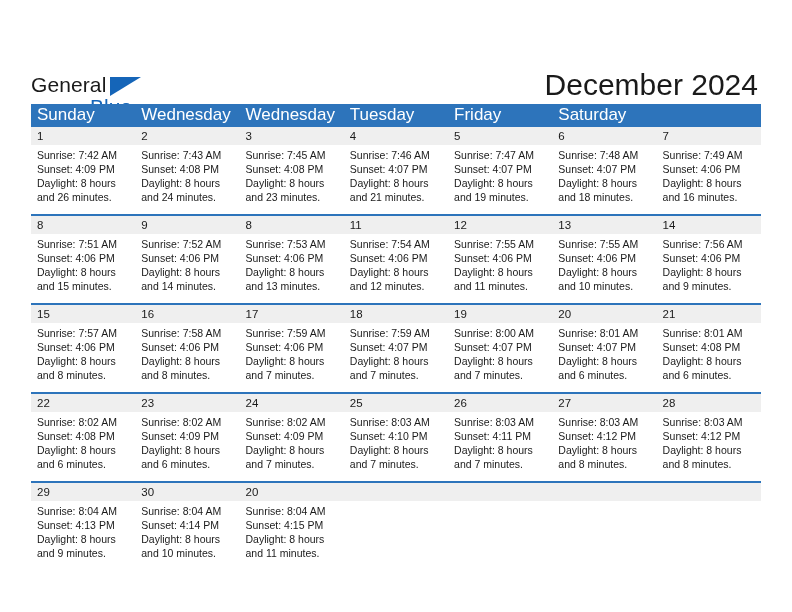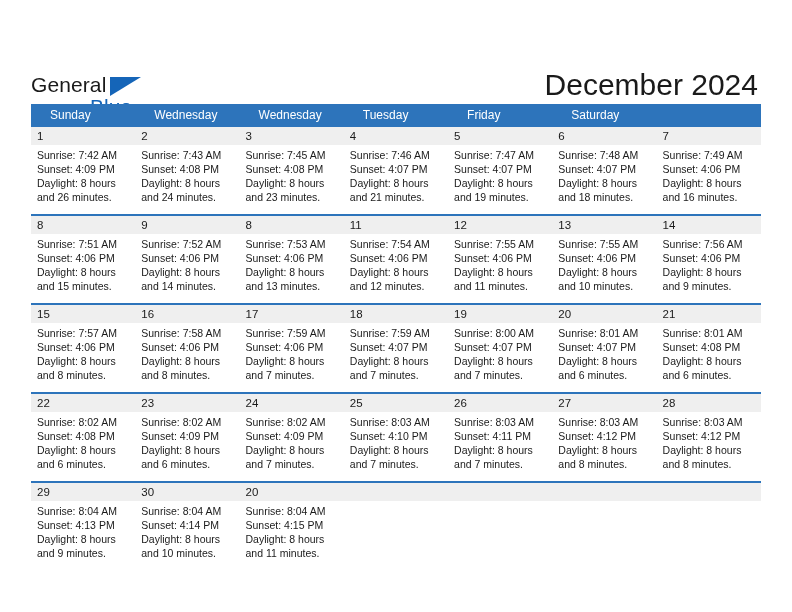--- a/index.html
+++ b/index.html
@@ -92,22 +92,22 @@
     width: 730px;
   }
   .dow-row {
     display: flex;
     width: 730px;
     background: #2d74bb;
   }
   .dow-cell {
     width: 104.28px;
     box-sizing: border-box;
-    padding: 4px 0 5px 19px;
-    font-size: 12px;
+    padding: 4px 0 5px 6px;
+    font-size: 17px;
     color: #ffffff;
     line-height: 14px;
     white-space: nowrap;
   }
 
   .week {
     width: 730px;
     margin-top: 4px;
     border-top: 2px solid #2d74bb;
   }

